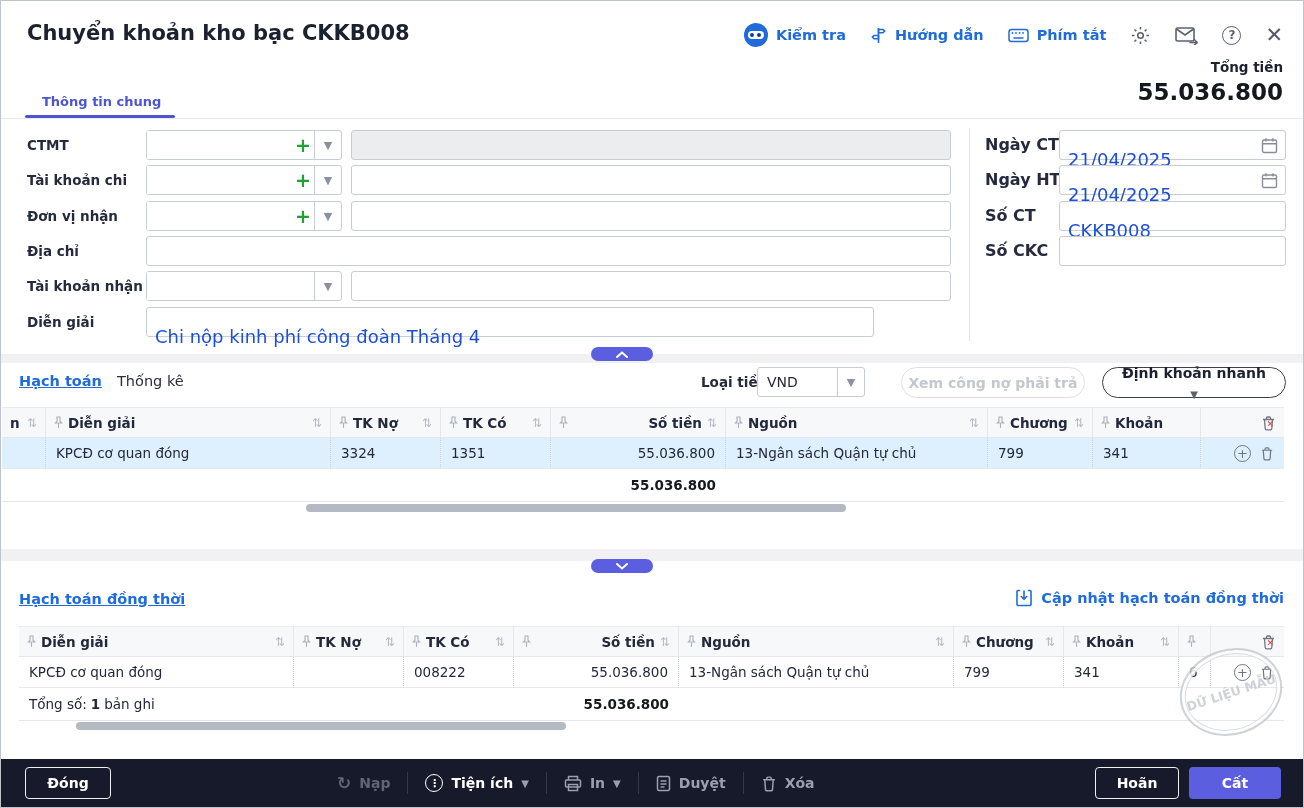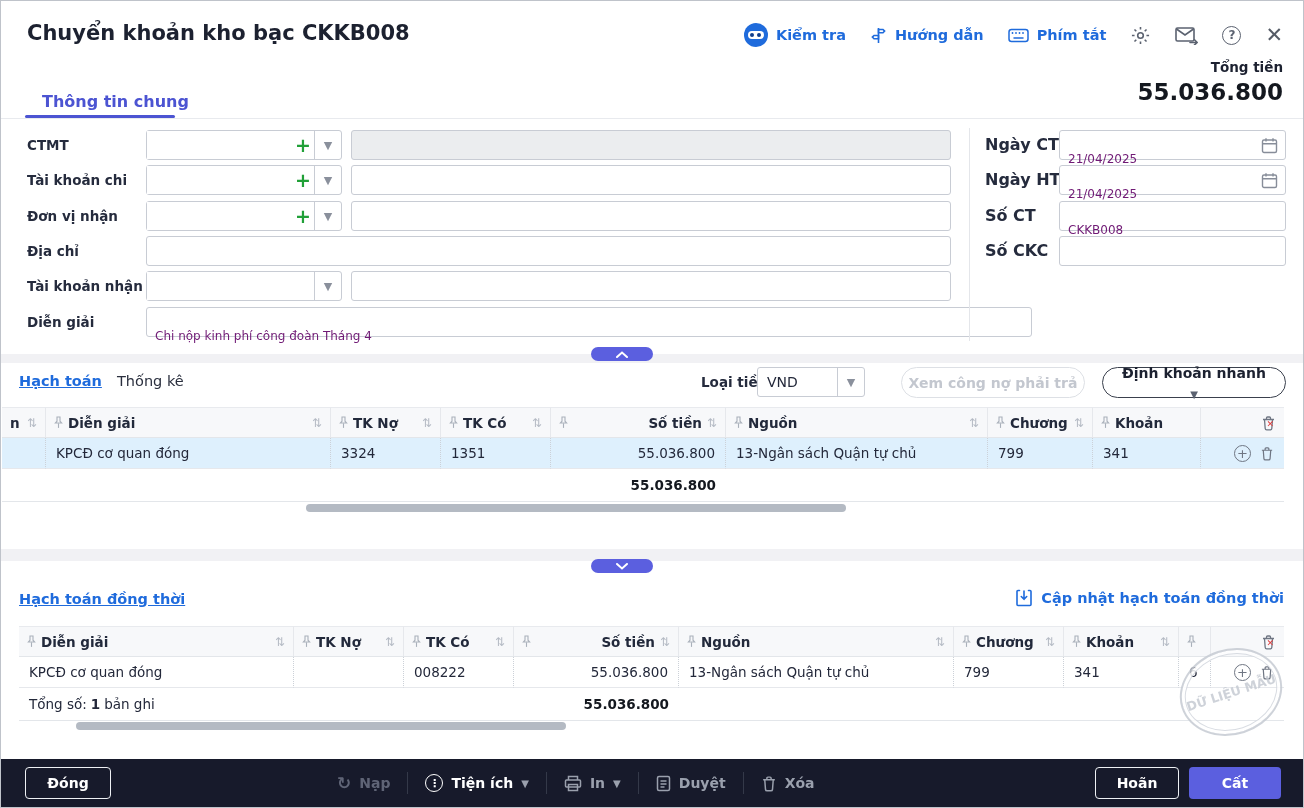--- a/index.html
+++ b/index.html
@@ -21,29 +21,29 @@
   .bot-circle .goggles::before, .bot-circle .goggles::after {
     content:""; position:absolute; top:2px; width:4px; height:4px; border-radius:50%; background:#103e8c; }
   .bot-circle .goggles::before { left:2.5px; } .bot-circle .goggles::after { right:2.5px; }
   .qcircle { width:19px; height:19px; border:1.6px solid #5b6270; border-radius:50%;
     display:flex; align-items:center; justify-content:center; font-size:12px; font-weight:700; color:#5b6270; }
   #total-label { right:20px; top:58px; font-size:13.5px; font-weight:600; color:#1c2130; }
   #total-value { right:20px; top:78px; font-size:23px; font-weight:700; color:#14181f; }
 
   
   #tab1 { left:24px; top:88px; padding:0 17px; height:26px; line-height:26px;
-    color:#4c54d2; font-weight:700; font-size:16px; }
+    color:#4c54d2; font-weight:700; font-size:13px; }
   #tab1-bar { left:24px; top:114px; width:150px; height:3px; background:#4c54d2; border-radius:2px; }
   #tabline { left:0; right:0; top:117px; height:1px; background:#e8eaee; }
 
   
   .flabel { font-size:13.5px; font-weight:700; color:#252b3d; line-height:30px; }
   .field { height:30px; border:1px solid #c8ccd4; border-radius:3px; background:#fff; display:flex; align-items:center; }
-  .field input { border:none; outline:none; flex:1; height:100%; padding:0 8px; font-size:12px;
-    font-family:inherit; color:#701a75; background:transparent; min-width:0;margin-top:28px; }
+  .field input { border:none; outline:none; flex:1; height:100%; padding:0 8px; font-size:18px;
+    font-family:inherit; color:#1d4ed8; background:transparent; min-width:0;margin-top:28px; }
   .field.disabled { background:#ebedef; }
   .combo { display:flex; width:196px; height:30px; border:1px solid #c8ccd4; border-radius:3px; background:#fff; }
   .combo input { border:none; outline:none; flex:1; min-width:0; padding:0 6px; font-size:14px; font-family:inherit; }
   .combo .plus { width:22px; display:flex; align-items:center; justify-content:center;
     color:#21a038; font-size:19px; font-weight:700; cursor:pointer; }
   .combo .arrow-btn { width:27px; border-left:1px solid #c8ccd4; display:flex; align-items:center;
     justify-content:center; color:#8a909c; font-size:11px; cursor:pointer; }
   .datefield { color:#3a3f68; font-weight:500; }
   .calicon { margin-right:7px; color:#878d99; display:flex; cursor:pointer; }
   #vdivider { left:968px; top:127px; width:1px; height:213px; background:#e4e6ea; }
@@ -222,21 +222,21 @@
   <div class="abs flabel" style="left:26px; top:270px;">Tài khoản nhận</div>
   <div class="abs combo" style="left:145px; top:270px;">
     <input style="">
     <span class="arrow-btn">▼</span>
   </div>
   <div class="abs field" style="left:350px; top:270px; width:600px;">
     <input style="">
   </div>
 
   <div class="abs flabel" style="left:26px; top:306px;">Diễn giải</div>
-  <div class="abs field" style="left:145px; top:306px; width:886px;">
+  <div class="abs field" style="left:145px; top:306px; width:728px;">
     <input value="Chi nộp kinh phí công đoàn Tháng 4" style="">
   </div>
 
   <div id="vdivider" class="abs"></div>
 
   <div class="abs rlabel" style="left:984px; top:129px;">Ngày CT</div>
   <div class="abs field" style="left:1058px; top:129px; width:227px;">
     <input class="datefield" value="21/04/2025" style="">
     <span class="calicon">
       <svg width="17" height="17" viewBox="0 0 17 17" fill="none" stroke="#878d99" stroke-width="1.4">

